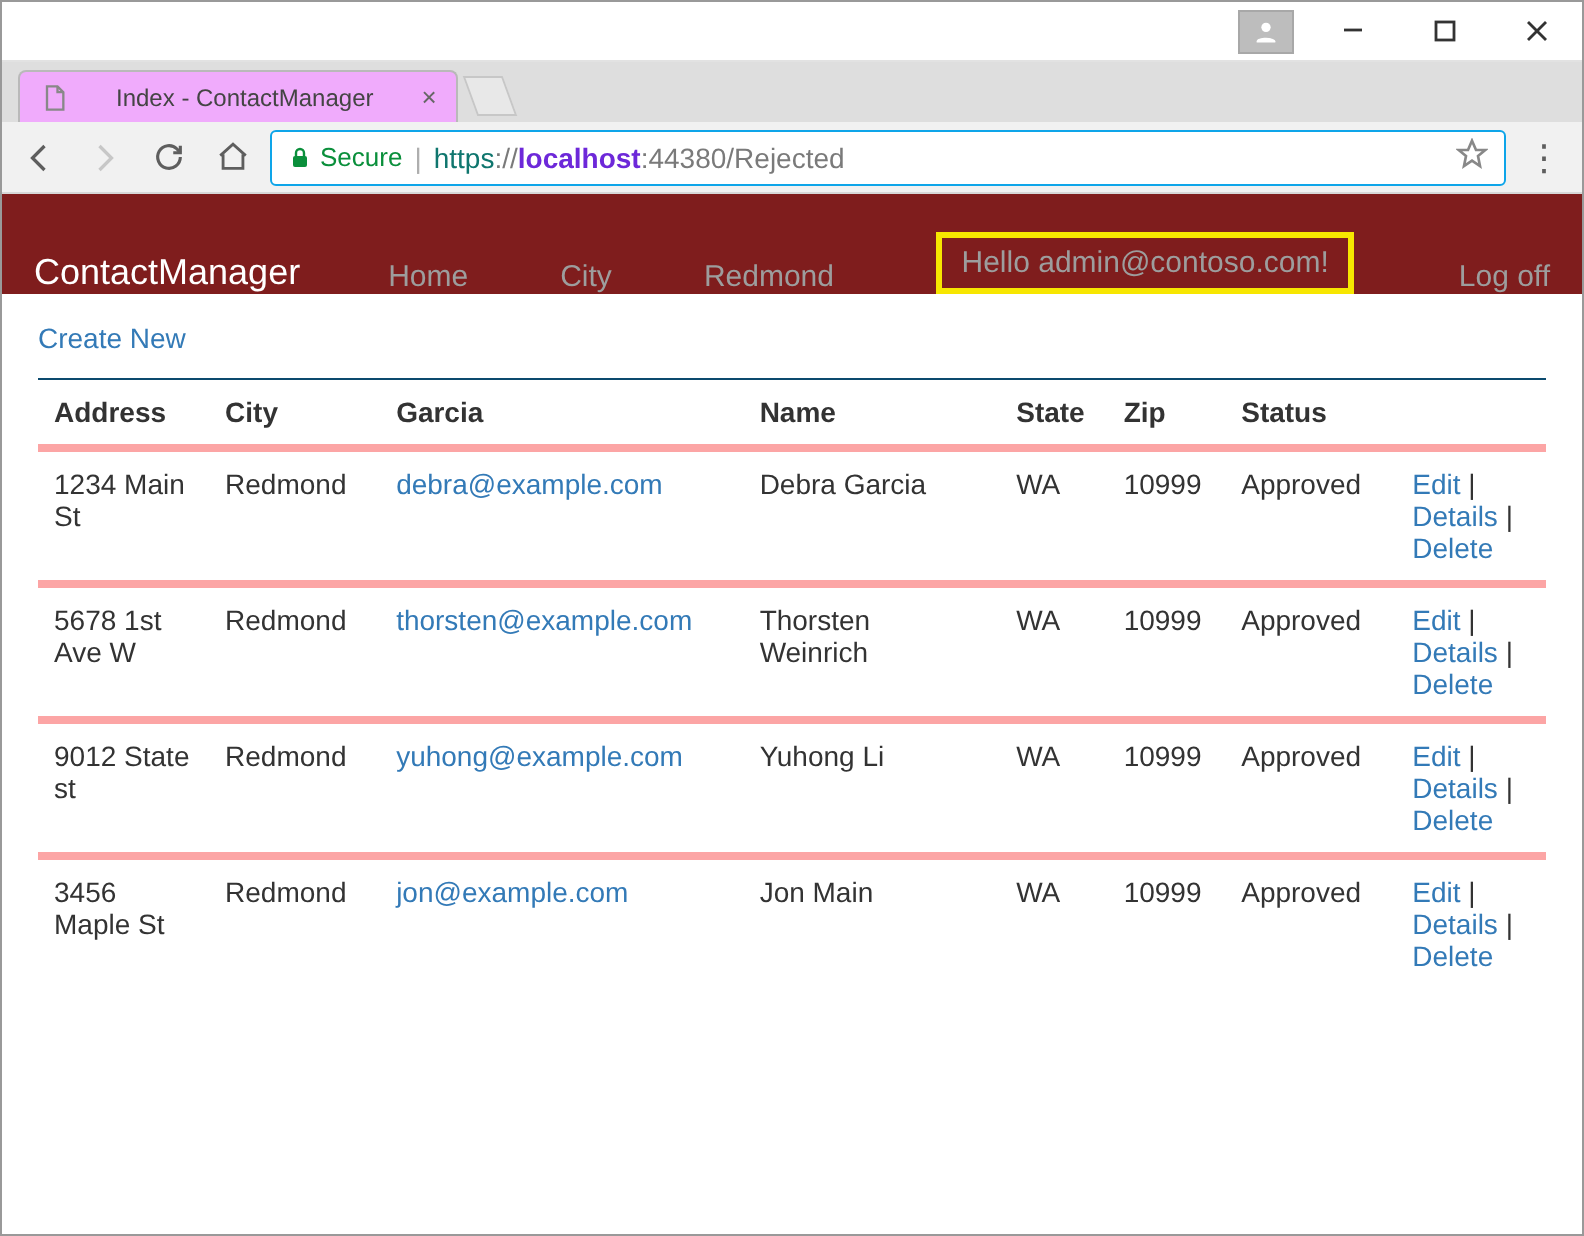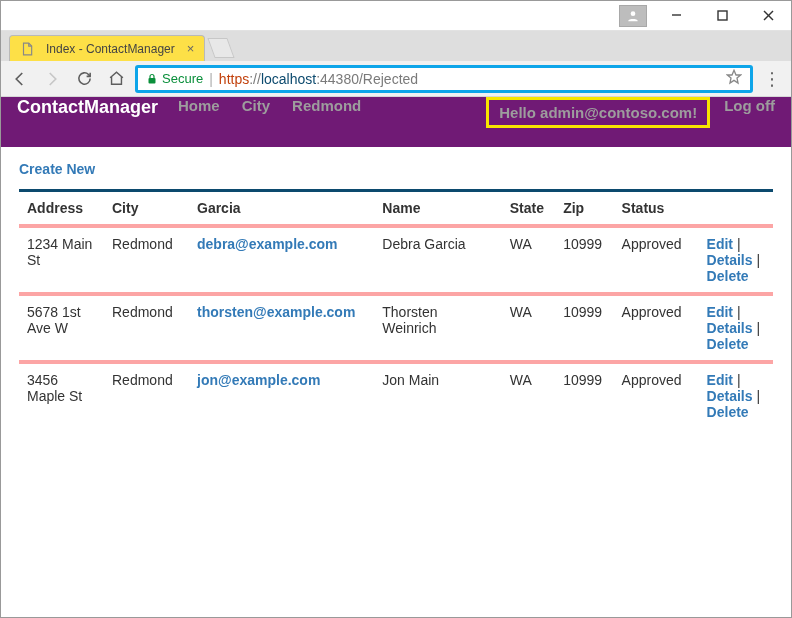--- a/index.html
+++ b/index.html
@@ -33,28 +33,28 @@
     border:1px solid #a8a8a8;
   }
   
   .tabstrip {
     height: 30px;
     background: #dedede;
     display:flex; align-items: flex-end;
     padding-left: 8px;
   }
   .tab {
-    background:#fde047;
+    background:#f0abfc;
     border:1px solid #b9b9b9;
     border-bottom:none;
     border-radius: 4px 4px 0 0;
     height:26px;
     display:flex; align-items:center;
     padding: 0 10px;
-    gap:12px;
+    gap:24px;
     font-size:12px;
     color:#444;
   }
   .tab .close-x { font-size:13px; color:#666; }
   .newtab {
     width:20px; height:20px; margin-left:6px; margin-bottom:3px;
     background:#e8e8e8; border:1px solid #c7c7c7;
     transform: skewX(20deg);
   }
   
@@ -68,53 +68,52 @@
   }
   .nav-btn {
     width:26px; height:26px; display:flex; align-items:center; justify-content:center;
     color:#5e5e5e; border-radius:13px;
   }
   .nav-btn.disabled { color:#bcbcbc; }
   .omnibox {
     flex:1;
     height:28px;
     background:#fff;
-    border:3px solid #0ea5e9;
+    border:1px solid #0ea5e9;
     border-radius:3px;
     display:flex; align-items:center;
     padding:0 8px;
     gap:6px;
     font-size:14px;
     color:#222;
   }
   .secure { color:#0a8f3b; display:flex; align-items:center; gap:4px; font-size:13px; }
-  .url-scheme { color:#c2410c;text-align:center; }
-  .url-black { color:#0c4a6e; }
+  .url-scheme { color:#0f766e;text-align:center; }
+  .url-black { color:#6d28d9;font-weight:bold; }
   .url-faded { color:#7a7a7a; }
   .omnibox .star { margin-left:auto; color:#888; }
   .kebab { width:26px; text-align:center; color:#5e5e5e; font-size:18px; }
   
   .navbar {
-    background:#701a75;
+    background:#7f1d1d;
     height:50px;
     display:flex;
-    align-items:flex-start;
+    align-items:flex-end;
     color:#9d9d9d;
     padding:0 16px;
     font-size:15px;
-    font-weight:bold;
   }
   .navbar .brand { color:#fff; font-size:18px; margin-right:20px; }
-  .navbar .nlink { color:#9d9d9d; margin-right:22px; cursor:pointer; }
+  .navbar .nlink { color:#9d9d9d; margin-right:22px; cursor:pointer;margin-left:24px; }
   .navbar .spacer { flex:1; }
   .greet-box {
     border:3px solid #f7e600;
     color:#9d9d9d;
     padding:4px 10px;
-    margin-right:14px;
+    margin-right:28px;
   }
   
   .content-wrap {
     height: calc(618px - 30px - 30px - 36px - 50px);
     overflow-y:auto;
   }
   .content {
     padding: 14px 18px 10px 18px;
   }
   .create-link { color:#337ab7; font-size:14px; cursor:pointer; }
@@ -123,30 +122,30 @@
     width:100%;
     border-collapse:collapse;
     font-size:14px;
   }
   table.data th {
     text-align:left;
     font-weight:700;
     color:#333;
     padding:8px 8px;
     border-bottom:2px solid #ddd;
-    border-top:3px solid #0c4a6e;
+    border-top:1px solid #0c4a6e;
     vertical-align:bottom;
   }
   table.data td {
     padding:8px 8px;
     border-top:4px solid #fca5a5;
     vertical-align:top;
     color:#333;
   }
-  .link { color:#337ab7; cursor:pointer;font-weight:bold; }
+  .link { color:#337ab7; cursor:pointer; }
   .actions-cell { white-space:normal; width:70px; }
   .pipe { color:#333; }
   .col-address{width:80px}
   .col-city{width:80px}
   .col-email{width:170px}
   .col-name{width:120px}
   .col-state{width:50px}
   .col-zip{width:55px}
   .col-status{width:80px}
   
@@ -280,20 +279,30 @@
             <td>5678 1st Ave W</td>
             <td>Redmond</td>
             <td><span class="link">thorsten@example.com</span></td>
             <td>Thorsten Weinrich</td>
             <td>WA</td>
             <td>10999</td>
             <td>Approved</td>
             <td class="actions-cell"><span class="link">Edit</span> <span class="pipe">|</span> <span class="link">Details</span> <span class="pipe">|</span> <span class="link">Delete</span></td>
           </tr>
           <tr>
+            <td>9012 State st</td>
+            <td>Redmond</td>
+            <td><span class="link">yuhong@example.com</span></td>
+            <td>Yuhong Li</td>
+            <td>WA</td>
+            <td>10999</td>
+            <td>Approved</td>
+            <td class="actions-cell"><span class="link">Edit</span> <span class="pipe">|</span> <span class="link">Details</span> <span class="pipe">|</span> <span class="link">Delete</span></td>
+          </tr>
+          <tr>
             <td>3456 Maple St</td>
             <td>Redmond</td>
             <td><span class="link">jon@example.com</span></td>
             <td>Jon Main</td>
             <td>WA</td>
             <td>10999</td>
             <td>Approved</td>
             <td class="actions-cell"><span class="link">Edit</span> <span class="pipe">|</span> <span class="link">Details</span> <span class="pipe">|</span> <span class="link">Delete</span></td>
           </tr>
         </tbody>

